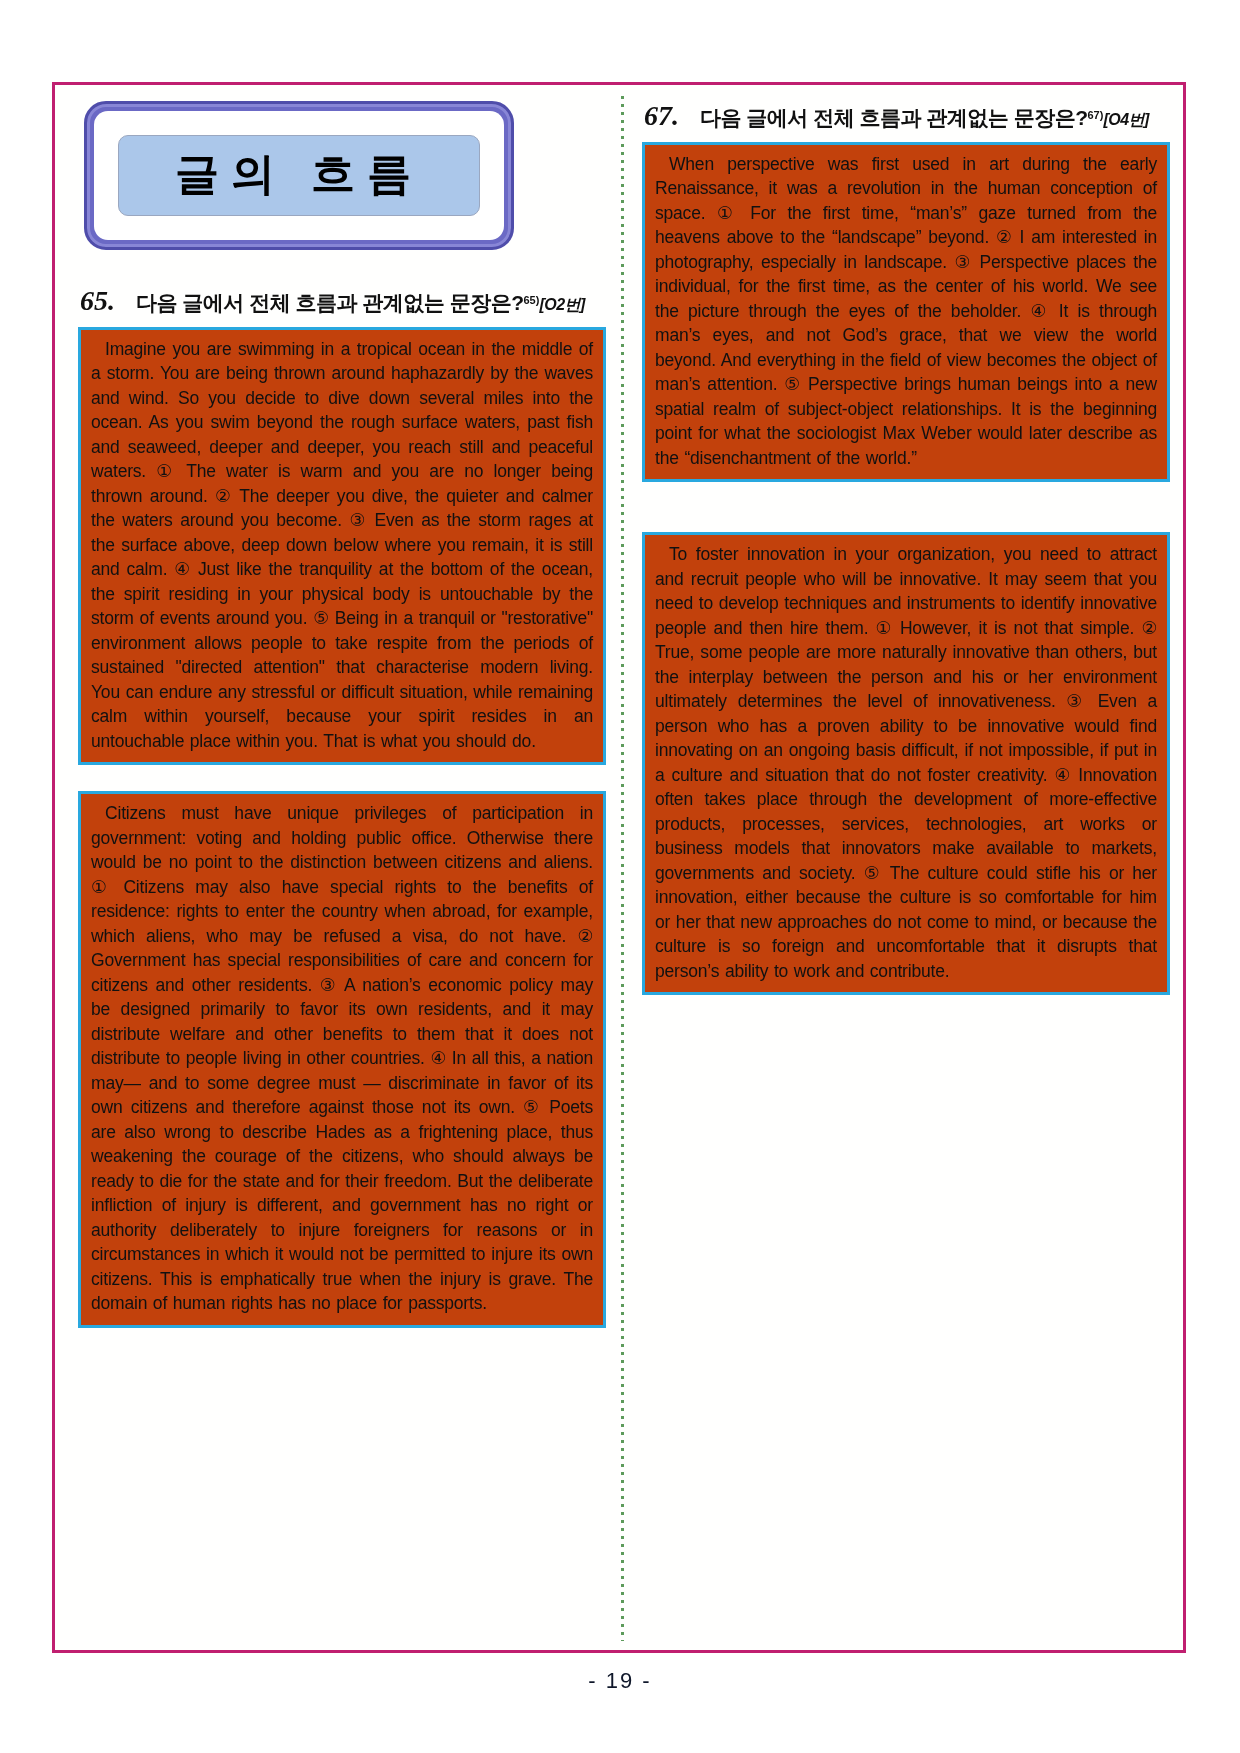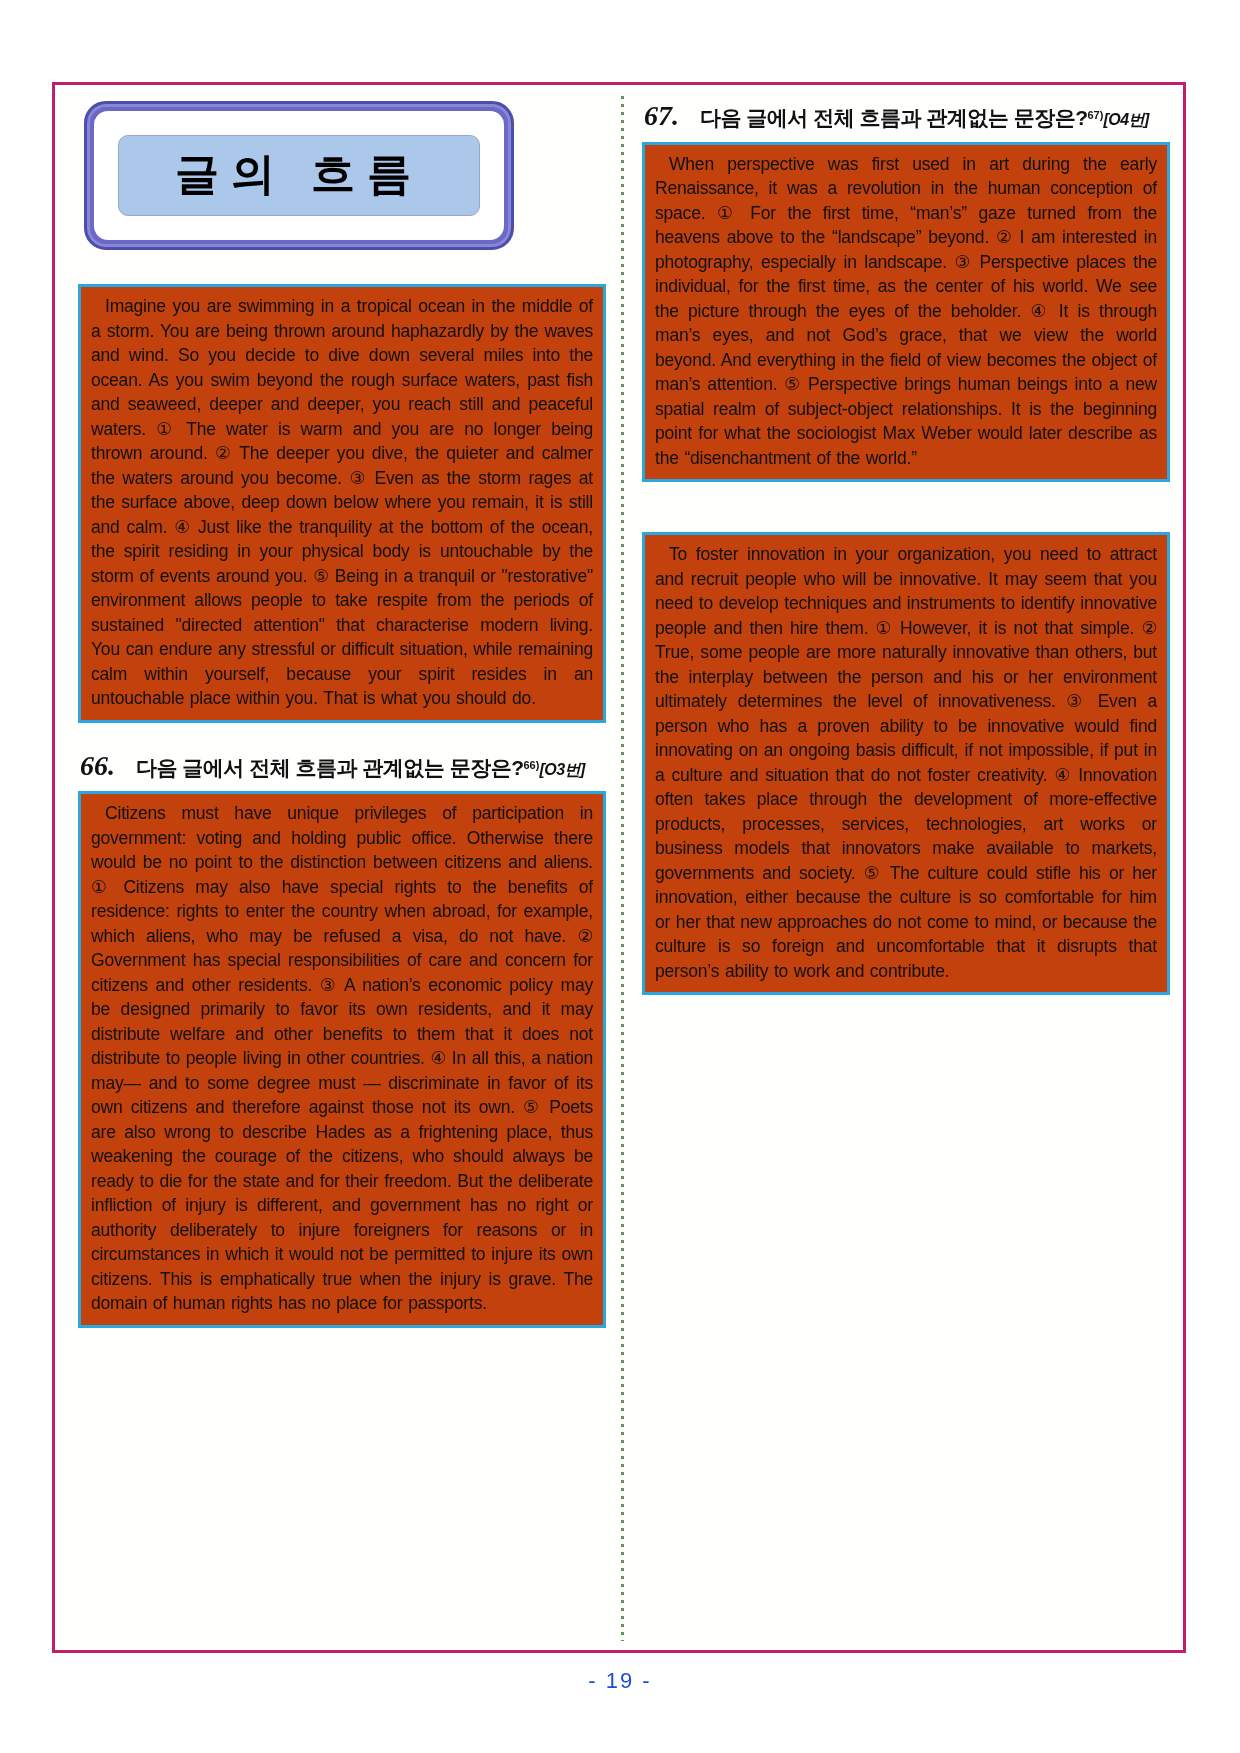--- a/index.html
+++ b/index.html
@@ -73,48 +73,48 @@
     line-height: 1.4;
     text-align: justify;
     text-indent: 14px;
     letter-spacing: -0.2px;
     word-spacing: 1px;
     color: #111;
   }
   .gap-lg { margin-top: 50px; }
   .page-number {
     position: absolute; left: 0; top: 1668px; width: 100%;
-    text-align: center; font-size: 22px; color: #1d4ed8;
+    text-align: center; font-size: 22px; color: #0f172a;
     letter-spacing: 2px;
   }
 </style>
 </head>
 <body>
 
 <div class="border-frame"></div>
 <div class="divider"></div>
 
 <div class="columns">
 
   <div class="col">
 
     <div class="banner-outer">
       <div class="banner-white">
         <div class="banner-inner">글의 흐름</div>
       </div>
     </div>
 
     <div class="qblock">
+      <div class="qheading"><span class="qnum">65.</span><span class="qprompt">다음 글에서 전체 흐름과 관계없는 문장은?</span><span class="qsup">65)</span><span class="qref">[O2번]</span></div>
       <div class="passage-box">
         <div class="passage">Imagine you are swimming in a tropical ocean in the middle of a storm. You are being thrown around haphazardly by the waves and wind. So you decide to dive down several miles into the ocean. As you swim beyond the rough surface waters, past fish and seaweed, deeper and deeper, you reach still and peaceful waters. ① The water is warm and you are no longer being thrown around. ② The deeper you dive, the quieter and calmer the waters around you become. ③ Even as the storm rages at the surface above, deep down below where you remain, it is still and calm. ④ Just like the tranquility at the bottom of the ocean, the spirit residing in your physical body is untouchable by the storm of events around you. ⑤ Being in a tranquil or "restorative" environment allows people to take respite from the periods of sustained "directed attention" that characterise modern living. You can endure any stressful or difficult situation, while remaining calm within yourself, because your spirit resides in an untouchable place within you. That is what you should do.</div>
       </div>
     </div>
 
     <div class="qblock">
-      <div class="qheading"><span class="qnum">66.</span><span class="qprompt">다음 글에서 전체 흐름과 관계없는 문장은?</span><span class="qsup">66)</span><span class="qref">[O3번]</span></div>
       <div class="passage-box">
         <div class="passage">Citizens must have unique privileges of participation in government: voting and holding public office. Otherwise there would be no point to the distinction between citizens and aliens. ① Citizens may also have special rights to the benefits of residence: rights to enter the country when abroad, for example, which aliens, who may be refused a visa, do not have. ② Government has special responsibilities of care and concern for citizens and other residents. ③ A nation’s economic policy may be designed primarily to favor its own residents, and it may distribute welfare and other benefits to them that it does not distribute to people living in other countries. ④ In all this, a nation may— and to some degree must — discriminate in favor of its own citizens and therefore against those not its own. ⑤ Poets are also wrong to describe Hades as a frightening place, thus weakening the courage of the citizens, who should always be ready to die for the state and for their freedom. But the deliberate infliction of injury is different, and government has no right or authority deliberately to injure foreigners for reasons or in circumstances in which it would not be permitted to injure its own citizens. This is emphatically true when the injury is grave. The domain of human rights has no place for passports.</div>
       </div>
     </div>
 
   </div>
 
   <div class="col">
 
     <div class="qblock">

